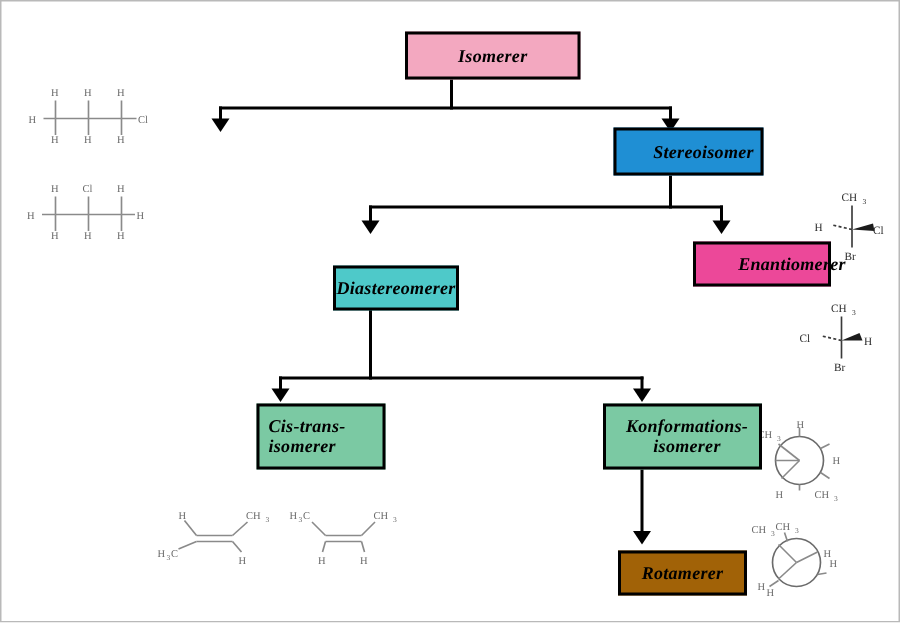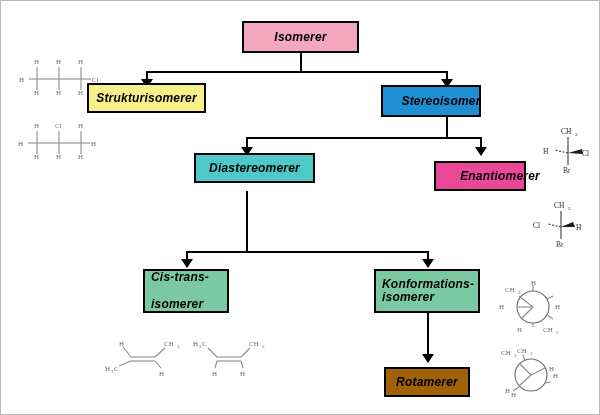--- a/index.html
+++ b/index.html
@@ -20,28 +20,29 @@
 
   
   .node {
     position: absolute;
     box-sizing: border-box;
     border: 2px solid #000000;
     display: flex;
     align-items: center;
     justify-content: center;
     text-align: center;
-    font-family: Liberation Sans, sans-serif;
+    font-family: Liberation Serif, serif;
     font-weight: bold;
     font-style: italic;
     font-size: 12px;
     line-height: 13px;
     color: #000000;
     letter-spacing: 0.2px;
     z-index: 4;
+    margin-left: 28px;
   }
   .node-inner { padding: 0 4px; }
 
   
   .conn {
     position: absolute;
     background: #000000;
     z-index: 2;
   }
   .vline { width: 2px; }
@@ -100,42 +101,39 @@
   <div class="conn vline" style="left:426px; top:250px; height:10px;"></div>
   <div class="arrow" style="left:421px; top:258px;"></div>
 
   <div class="conn vline" style="left:426px; top:312px; height:44px;"></div>
   <div class="arrow" style="left:421px; top:353px;"></div>
 
   <div class="node" style="left:241px; top:20px; width:117px; height:32px; background:#f3a8c0;">
     <span class="node-inner">Isomerer</span>
   </div>
 
-  <div class="node" style="left:86px; top:82px; width:119px; height:30px; background:#f7f089;">
-    <span class="node-inner">Strukturisomerer</span>
-  </div>
 
   <div class="node" style="left:380px; top:84px; width:100px; height:32px; background:#1f8fd4;padding-left:20px;">
     <span class="node-inner">Stereoisomer</span>
   </div>
 
-  <div class="node" style="left:193px; top:152px; width:121px; height:30px; background:#4ec9c9;">
+  <div class="node" style="left:193px; top:176px; width:84px; height:30px; background:#4ec9c9;">
     <span class="node-inner">Diastereomerer</span>
   </div>
 
   <div class="node" style="left:433px; top:160px; width:92px; height:30px; background:#ec4899;padding-left:40px;">
     <span class="node-inner">Enantiomerer</span>
   </div>
 
-  <div class="node" style="left:142px; top:268px; width:86px; height:44px; background:#7bc9a3; flex-direction:column; align-items:flex-start; justify-content:space-between; padding-left:6px;">
+  <div class="node" style="left:142px; top:268px; width:86px; height:44px; background:#7bc9a3; flex-direction:column; align-items:flex-start; justify-content:center; padding-left:6px;">
     <span>Cis-trans-</span>
     <span>isomerer</span>
   </div>
 
-  <div class="node" style="left:373px; top:268px; width:106px; height:44px; background:#7bc9a3; flex-direction:column; align-items:flex-start; justify-content:center; padding-left:6px;">
+  <div class="node" style="left:373px; top:268px; width:106px; height:44px; background:#7bc9a3; flex-direction:column; align-items:center; justify-content:center; padding-left:6px;">
     <span>Konformations-</span>
     <span>isomerer</span>
   </div>
 
   <div class="node" style="left:383px; top:366px; width:86px; height:30px; background:#a16207;">
     <span class="node-inner">Rotamerer</span>
   </div>
 
   <div class="mol" style="left:14px; top:50px;">
     <svg width="86" height="44" viewBox="0 0 86 44">

